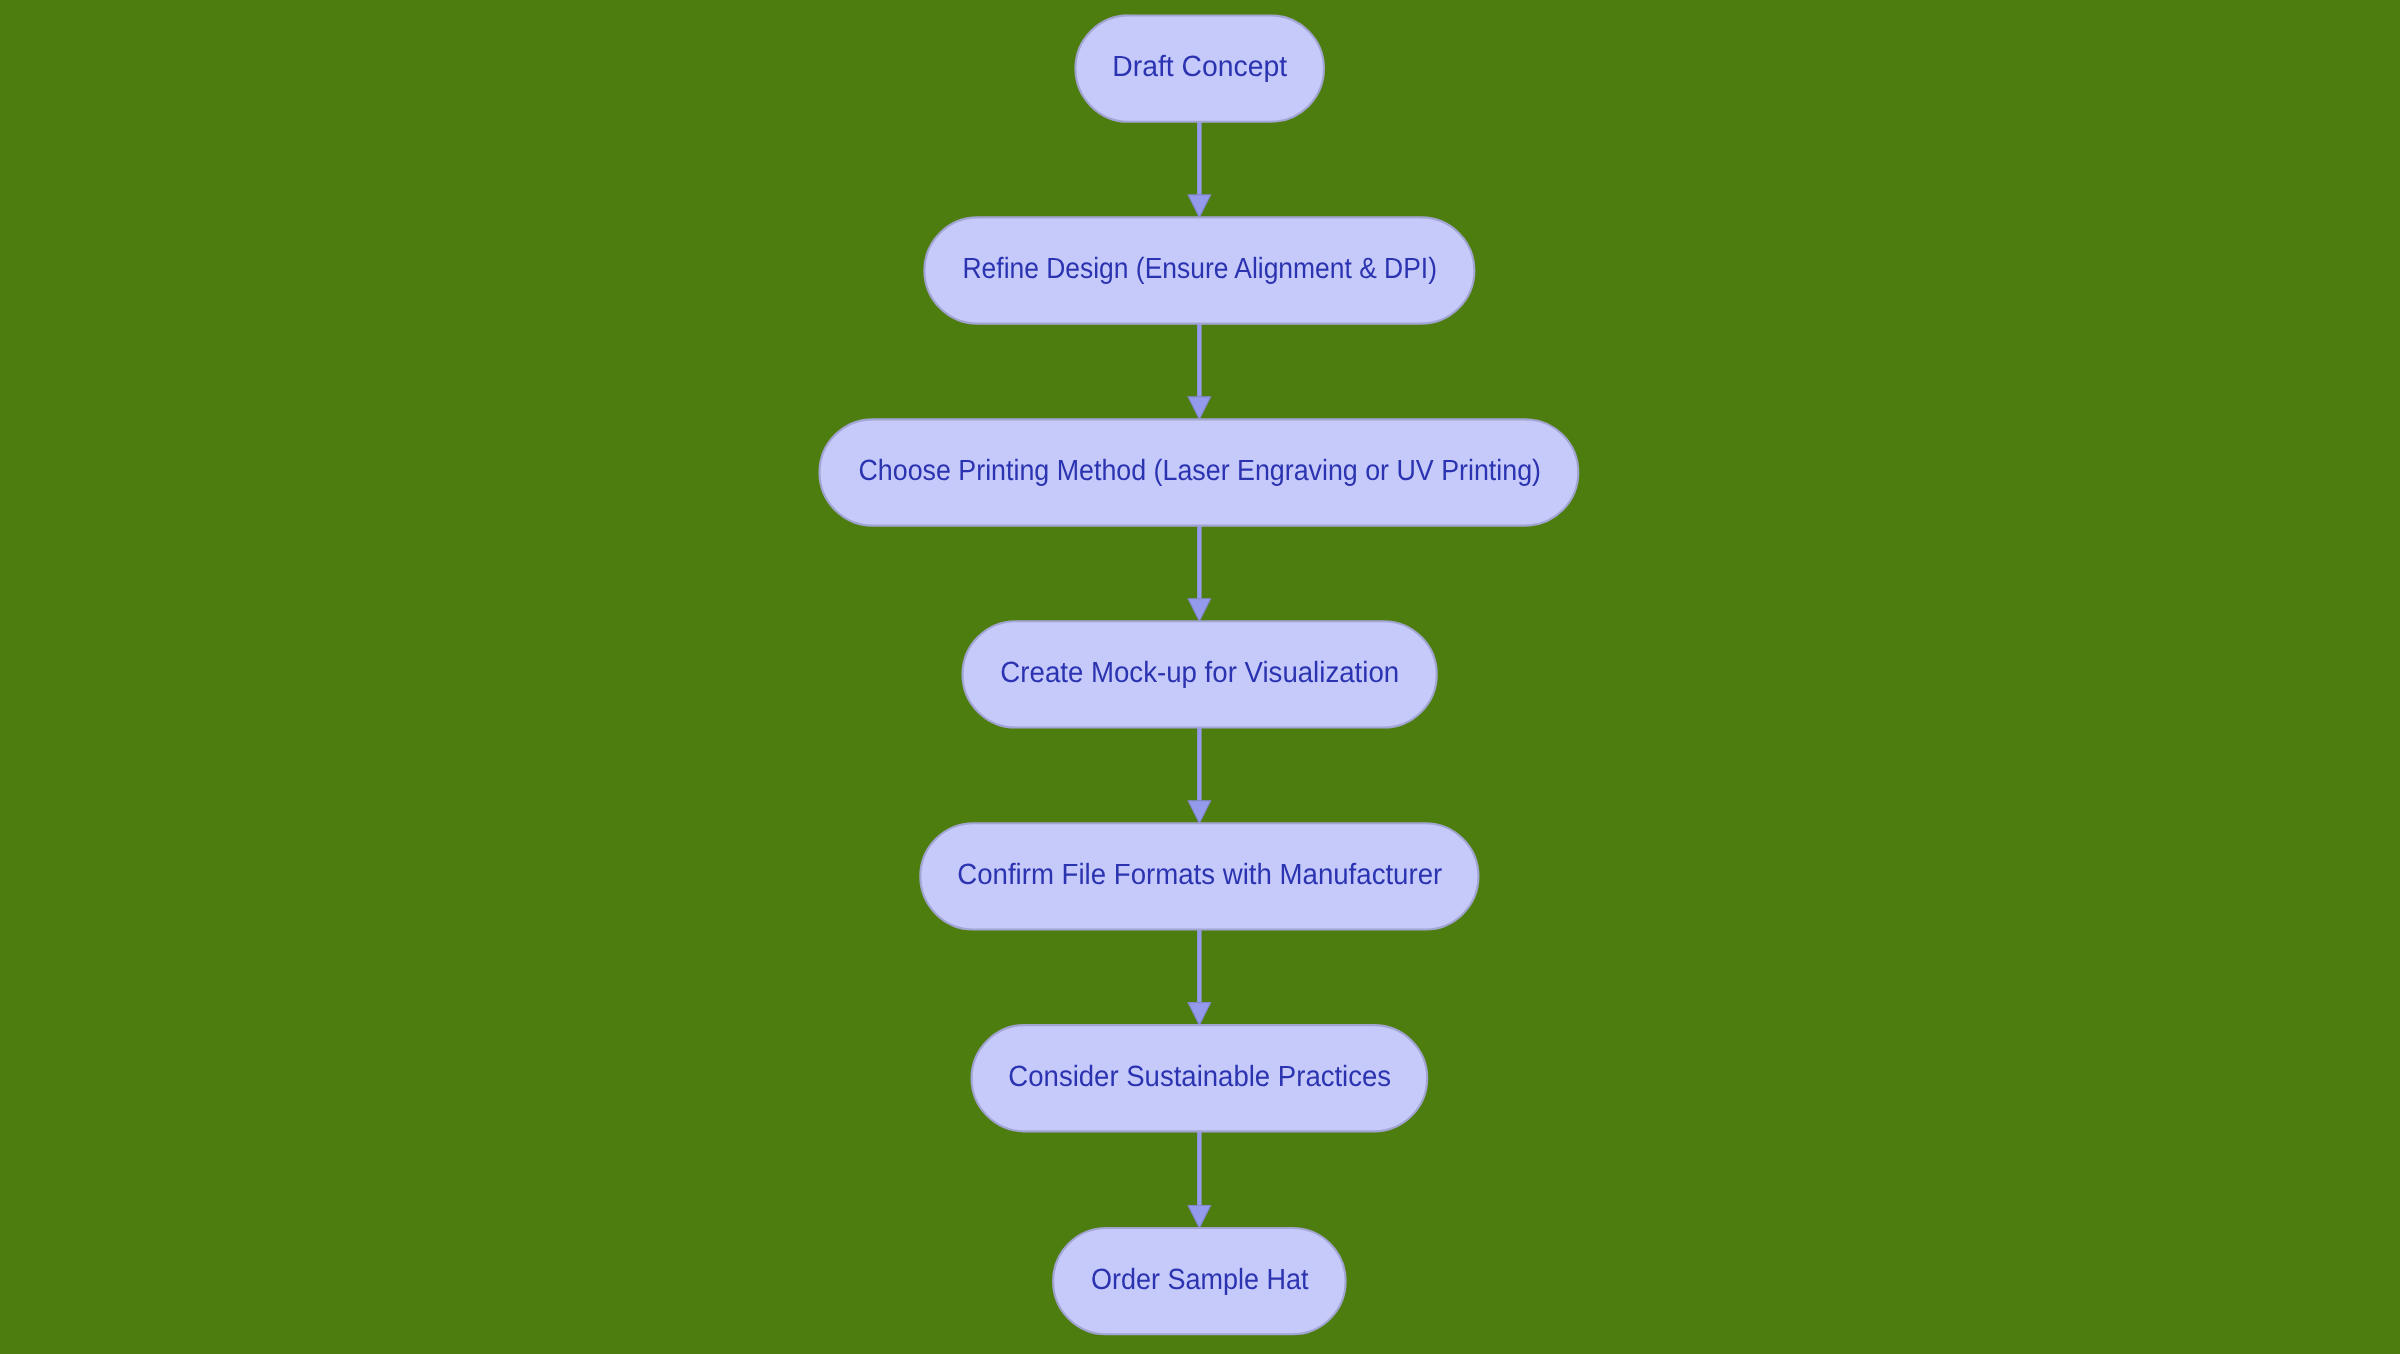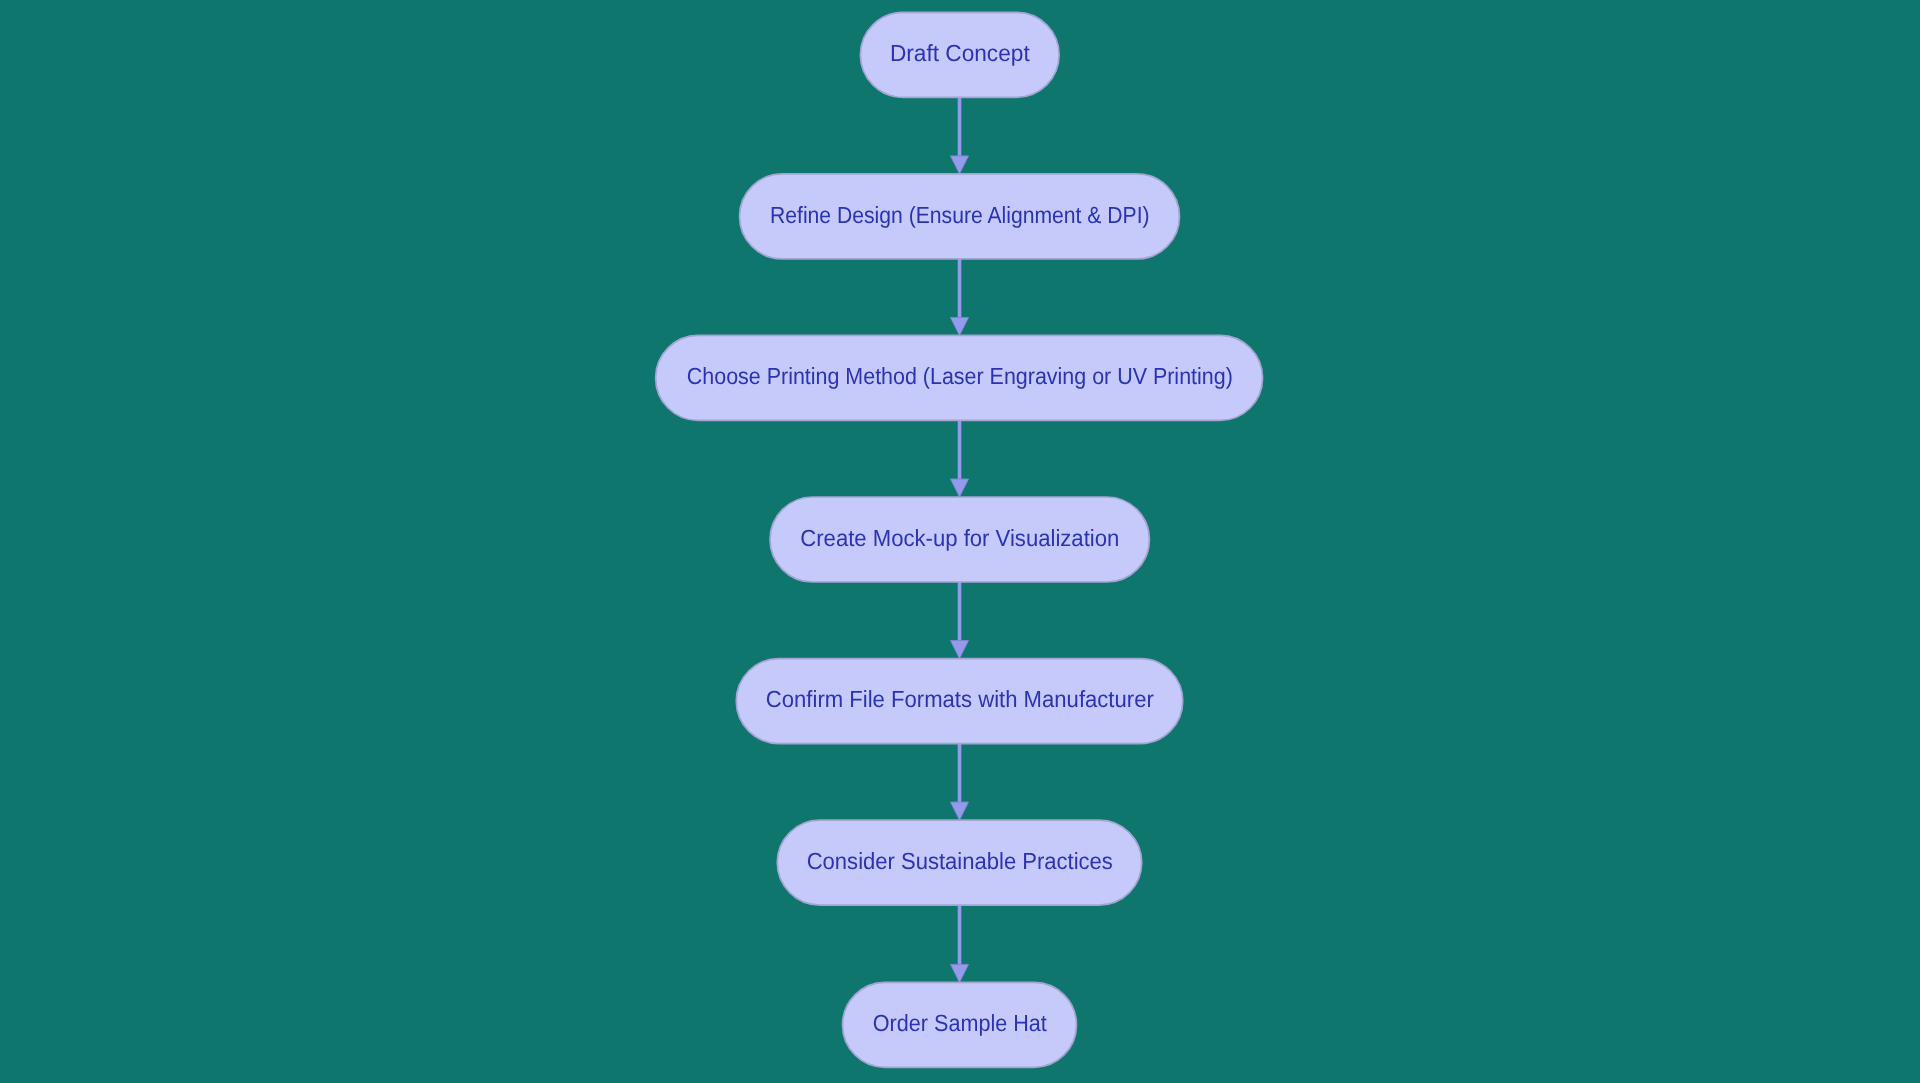--- a/index.html
+++ b/index.html
@@ -33,21 +33,21 @@
   }
   #flow-svg text {
     font-family: "Liberation Sans", sans-serif;
     font-weight: 400;
     font-style: normal;
   }
 </style>
 </head>
 <body style="background: rgb(255, 255, 255);">
 
-<div id="canvas" style="background: #0f766e; text-align: center;">
+<div id="canvas" style="background: #4d7c0f; text-align: center;">
   <svg id="flow-svg" width="1920" height="1083" viewBox="0 0 1920 1083">
 
     <g id="edges-layer">
       <g>
         <path class="edge-line" d="M959.5,97.35L959.5,155.9" stroke="#959bec" stroke-width="3.6" fill="none"></path>
         <path class="edge-head" d="M950.5,155.9L968.5,155.9L959.5,173.9Z" fill="#959bec" stroke="#8287cf" stroke-width="0.9" stroke-linejoin="miter"></path>
       </g>
       <g>
         <path class="edge-line" d="M959.5,258.9L959.5,317.45" stroke="#959bec" stroke-width="3.6" fill="none"></path>
         <path class="edge-head" d="M950.5,317.45L968.5,317.45L959.5,335.45Z" fill="#959bec" stroke="#8287cf" stroke-width="0.9" stroke-linejoin="miter"></path>

